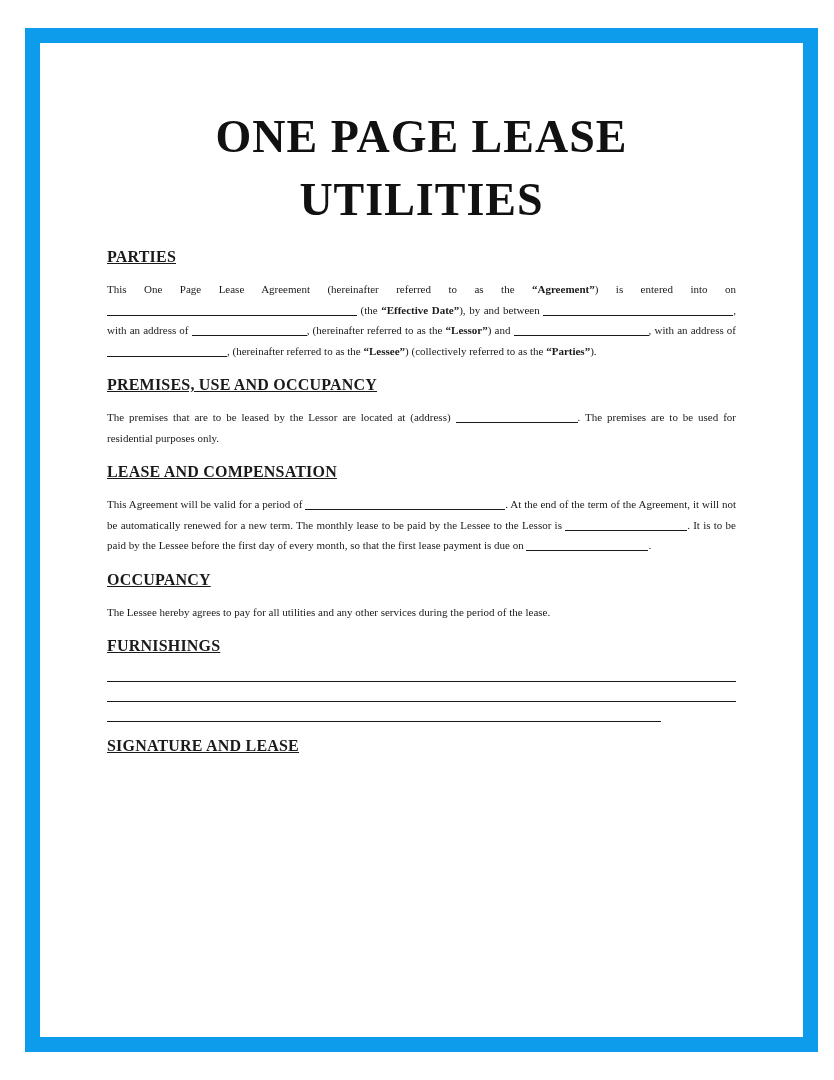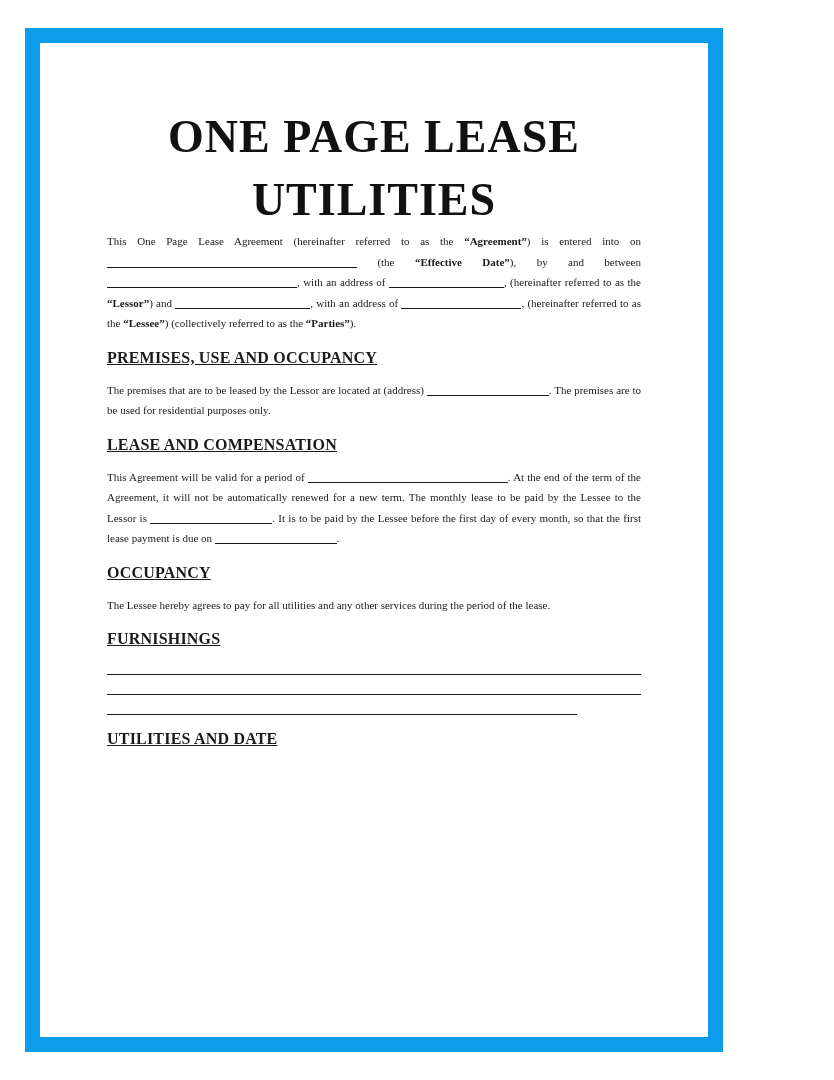--- a/index.html
+++ b/index.html
@@ -12,21 +12,21 @@
     height: 1080px;
     position: relative;
     overflow: hidden;
     font-family: "Liberation Serif", "DejaVu Serif", serif;
     color: #1a1a1a;
   }
   .frame {
     position: absolute;
     left: 25px;
     top: 28px;
-    width: 698px;
+    width: 793px;
     height: 1024px;
     border: 15px solid #0d9ceb; 
     box-sizing: border-box;
     background: #ffffff;
   }
   .content {
     padding: 26px 67px 0 67px;
   }
   h1.doc-title {
     margin: 36px 0 0 0;
@@ -76,20 +76,21 @@
 <body>
 
 <div class="frame" style="border-color: rgb(13, 156, 235);">
   <div class="content">
     <h1 class="doc-title">
       <span>ONE PAGE LEASE</span><br>
       <span>UTILITIES</span>
     </h1>
     <main id="sections">
         <section class="doc-section">
+          <h2 class="section-heading">PARTIES</h2>
           <p class="body-text"><span>This One Page Lease Agreement (hereinafter referred to as the </span><b>“Agreement”</b><span>) is entered into on </span><span class="blank" style="width: 250px;"></span><span> (the </span><b>“Effective Date”</b><span>), by and between </span><span class="blank" style="width: 190px;"></span><span>, with an address of </span><span class="blank" style="width: 115px;"></span><span>, (hereinafter referred to as the </span><b>“Lessor”</b><span>) and </span><span class="blank" style="width: 135px;"></span><span>, with an address of </span><span class="blank" style="width: 120px;"></span><span>, (hereinafter referred to as the </span><b>“Lessee”</b><span>) (collectively referred to as the </span><b>“Parties”</b><span>).</span></p>
         </section>
         <section class="doc-section">
           <h2 class="section-heading">PREMISES, USE AND OCCUPANCY</h2>
           <p class="body-text"><span>The premises that are to be leased by the Lessor are located at (address) </span><span class="blank" style="width: 122px;"></span><span>. The premises are to be used for residential purposes only.</span></p>
         </section>
         <section class="doc-section">
           <h2 class="section-heading">LEASE AND COMPENSATION</h2>
           <p class="body-text"><span>This Agreement will be valid for a period of </span><span class="blank" style="width: 200px;"></span><span>. At the end of the term of the Agreement, it will not be automatically renewed for a new term. The monthly lease to be paid by the Lessee to the Lessor is </span><span class="blank" style="width: 122px;"></span><span>. It is to be paid by the Lessee before the first day of every month, so that the first lease payment is due on </span><span class="blank" style="width: 122px;"></span><span>.</span></p>
         </section>
@@ -97,17 +98,17 @@
           <h2 class="section-heading">OCCUPANCY</h2>
           <p class="body-text"><span>The Lessee hereby agrees to pay for all utilities and any other services during the period of the lease.</span></p>
         </section>
         <section class="doc-section">
           <h2 class="section-heading">FURNISHINGS</h2>
           <div class="rule" style="width: 100%;"></div>
           <div class="rule" style="width: 100%;"></div>
           <div class="rule" style="width: 88%;"></div>
         </section>
         <section class="doc-section">
-          <h2 class="section-heading">UTILITIES AND DATE</h2>
+          <h2 class="section-heading">SIGNATURE AND LEASE</h2>
         </section>
       </main>
   </div>
 </div>
 
 </body></html>

